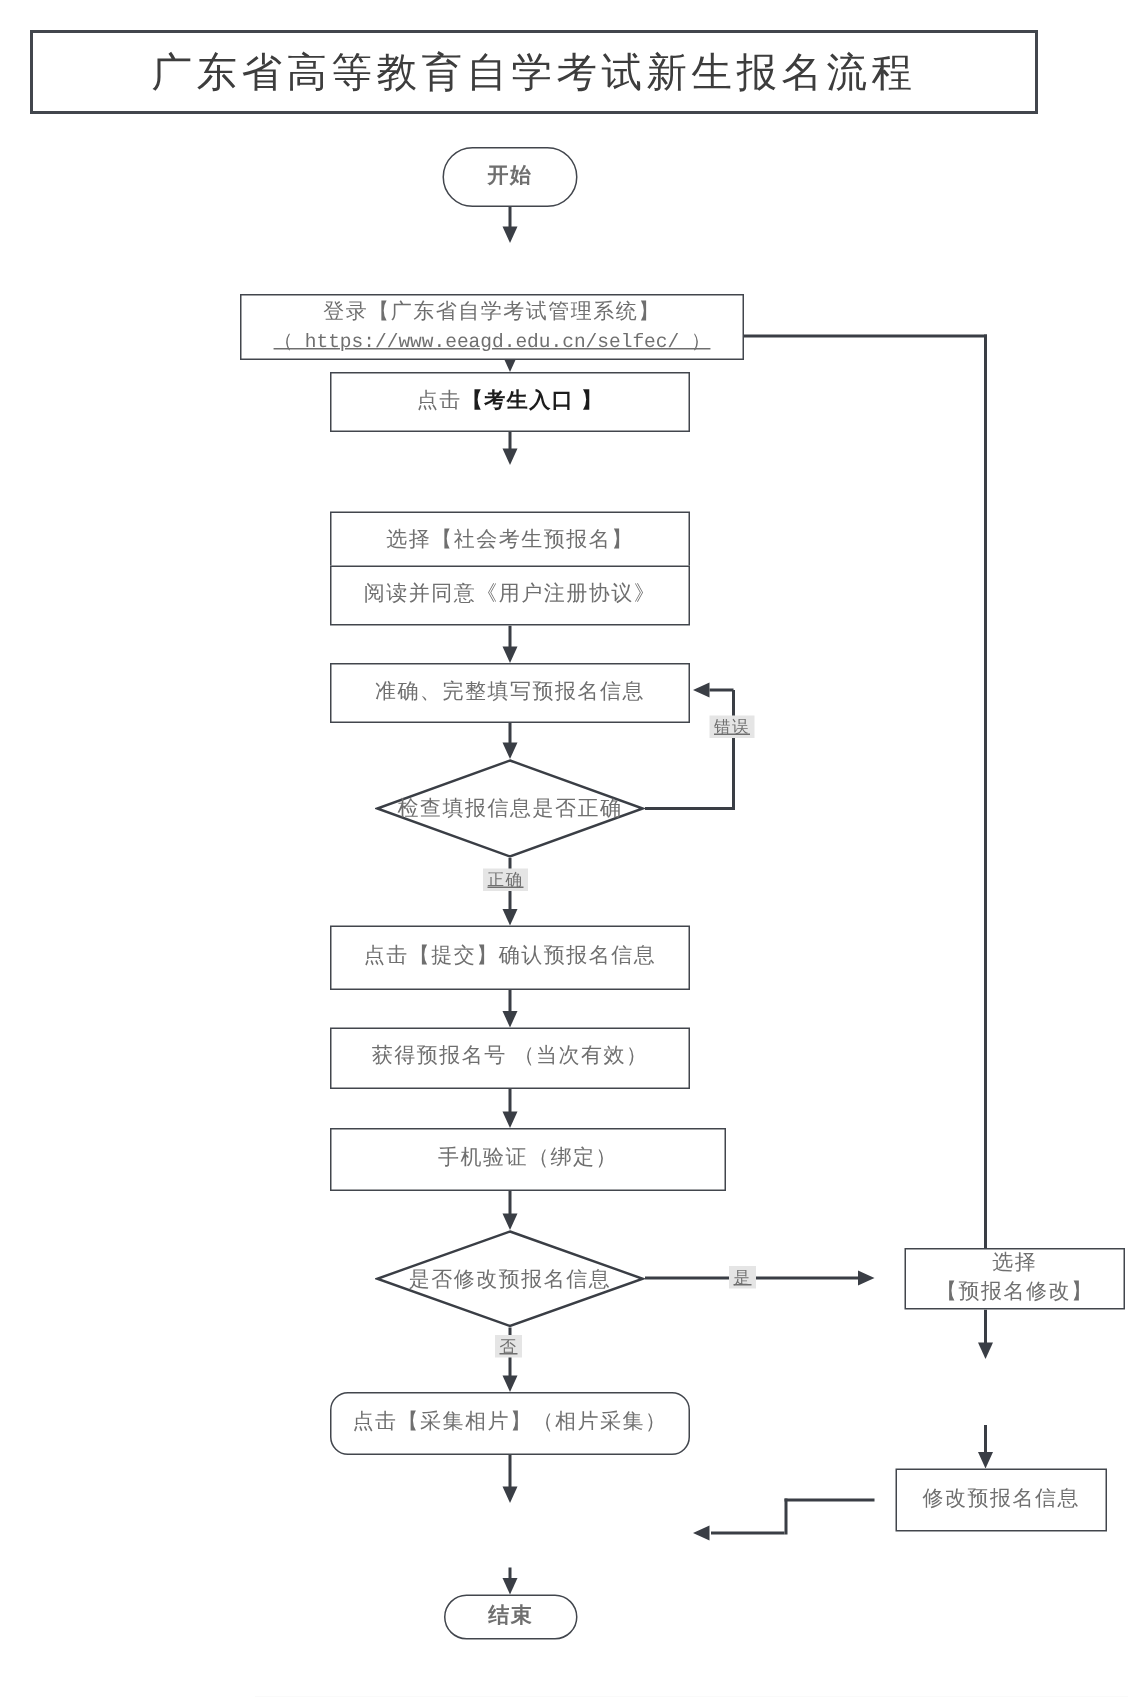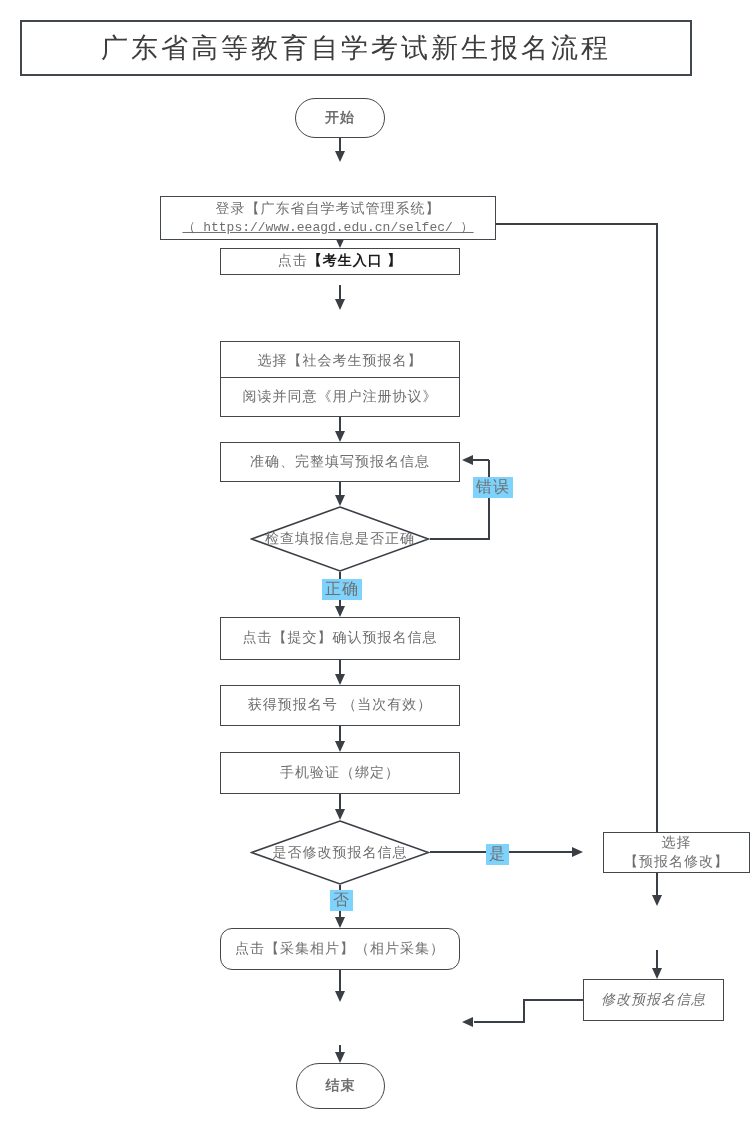--- a/index.html
+++ b/index.html
@@ -37,22 +37,22 @@
   .arr-down{position:absolute;width:0;height:0;
     border-left:5px solid transparent;border-right:5px solid transparent;
     border-top:11px solid var(--c-line);}
   .arr-left{position:absolute;width:0;height:0;
     border-top:5px solid transparent;border-bottom:5px solid transparent;
     border-right:11px solid var(--c-line);}
   .arr-right{position:absolute;width:0;height:0;
     border-top:5px solid transparent;border-bottom:5px solid transparent;
     border-left:11px solid var(--c-line);}
   .lbl{
-    position:absolute;background:#7dd3fc;color:var(--c-text);
-    font-size:16px;letter-spacing:1px;padding:0 3px;z-index:3;
+    position:absolute;background:#e5e5e5;color:var(--c-text);
+    font-size:11px;letter-spacing:1px;padding:0 3px;z-index:3;text-decoration:underline;
   }
   .mono{font-family:"Liberation Mono", monospace;font-size:13px;letter-spacing:0;text-decoration:underline;}
   .boldpart{color:var(--c-text_dark);font-weight:bold;}
   svg.diamond{position:absolute;z-index:1;}
   svg.diamond polygon{fill:#ffffff;stroke:var(--c-line);stroke-width:1.6;}
   .dtext{z-index:2;}
   .box,.titlebox{z-index:2;}
 </style>
 </head>
 <body>
@@ -61,57 +61,57 @@
 
   <div class="titlebox" style="left:20px;top:20px;width:672px;height:56px;">广东省高等教育自学考试新生报名流程</div>
 
   <div class="box stadium" style="left:295px;top:98px;width:90px;height:40px;">开始</div>
 
   <div class="box" style="left:160px;top:156px;width:336px;height:44px;margin-top:40px;">
     <span>登录【广东省自学考试管理系统】</span>
     <span class="mono">（ https://www.eeagd.edu.cn/selfec/ ）</span>
   </div>
 
-  <div class="box" style="left:220px;top:248px;width:240px;height:27px;flex-direction:row;">
+  <div class="box" style="left:220px;top:248px;width:240px;height:40px;flex-direction:row;">
     <span>点击</span>
     <span class="boldpart">【考生入口 】</span>
   </div>
 
   <div class="box" style="left:220px;top:310px;width:240px;height:40px;margin-top:31px;">选择【社会考生预报名】</div>
 
   <div class="box" style="left:220px;top:377px;width:240px;height:40px;">阅读并同意《用户注册协议》</div>
 
   <div class="box" style="left:220px;top:442px;width:240px;height:40px;">准确、完整填写预报名信息</div>
 
   <svg class="diamond" style="left:250px;top:506px;" width="180" height="66" viewBox="0 0 180 66">
     <polygon points="90,1 178.5,33 90,65 1.5,33"></polygon>
   </svg>
   <div class="dtext" style="left:255px;top:520px;width:170px;height:38px;">检查填报信息是否正确</div>
 
   <div class="box" style="left:220px;top:617px;width:240px;height:43px;">点击【提交】确认预报名信息</div>
 
   <div class="box" style="left:220px;top:685px;width:240px;height:41px;">获得预报名号 （当次有效）</div>
 
-  <div class="box" style="left:220px;top:752px;width:240px;height:42px;">手机验证（绑定）</div>
+  <div class="box" style="left:220px;top:752px;width:264px;height:42px;">手机验证（绑定）</div>
 
   <svg class="diamond" style="left:250px;top:820px;" width="180" height="65" viewBox="0 0 180 65">
     <polygon points="90,1 178.5,32.5 90,64 1.5,32.5"></polygon>
   </svg>
   <div class="dtext" style="left:255px;top:834px;width:170px;height:38px;">是否修改预报名信息</div>
 
   <div class="box" style="left:220px;top:928px;width:240px;height:42px;border-radius:12px;">点击【采集相片】（相片采集）</div>
 
 
-  <div class="box stadium" style="left:296px;top:1063px;width:89px;height:46px;border-radius:23px;">结束</div>
+  <div class="box stadium" style="left:296px;top:1063px;width:89px;height:30px;border-radius:23px;">结束</div>
 
   <div class="box" style="left:603px;top:832px;width:147px;height:41px;">
     <span>选择</span>
     <span>【预报名修改】</span>
   </div>
-  <div class="box" style="left:583px;top:979px;width:141px;height:42px;font-style:italic;">修改预报名信息</div>
+  <div class="box" style="left:597px;top:979px;width:141px;height:42px;">修改预报名信息</div>
 
   <div class="line v" style="left:339px;top:138px;height:15px;"></div>
   <div class="arr-down" style="left:335px;top:151px;"></div>
 
   <div class="line v" style="left:339px;top:206px;height:34px;"></div>
   <div class="arr-down" style="left:335px;top:237px;"></div>
 
   <div class="line v" style="left:339px;top:285px;height:17px;"></div>
   <div class="arr-down" style="left:335px;top:299px;"></div>
 

